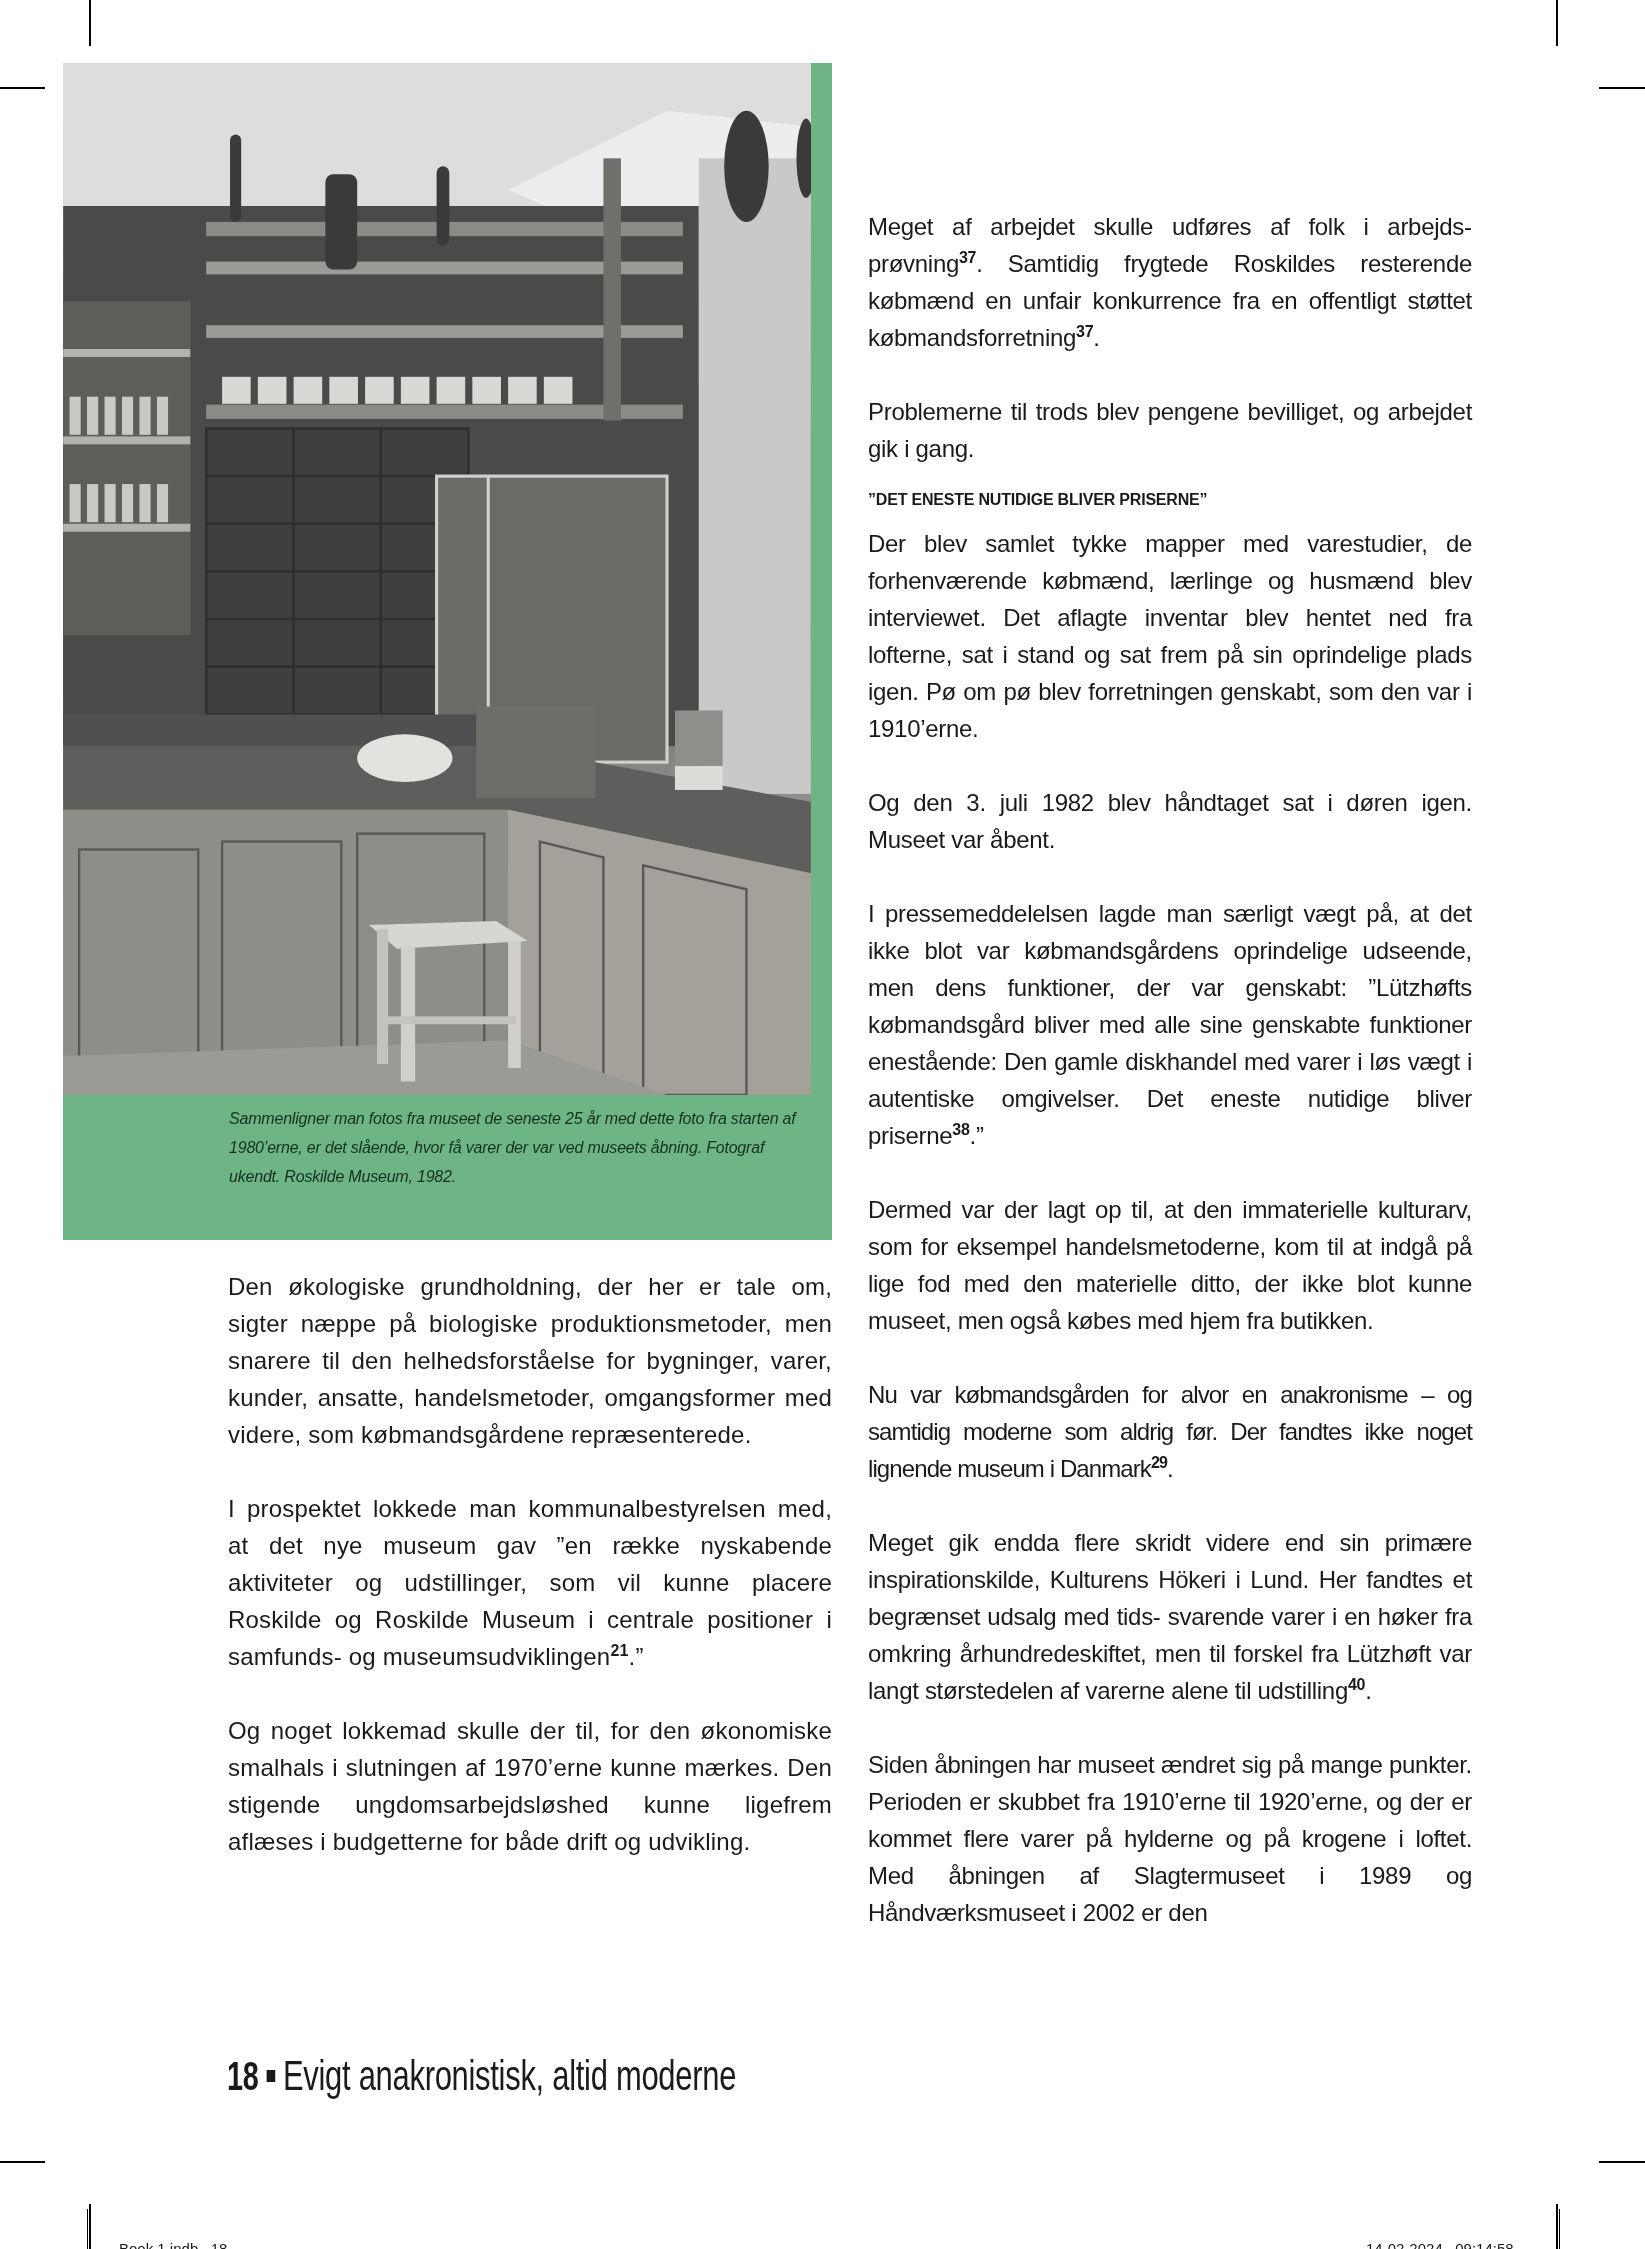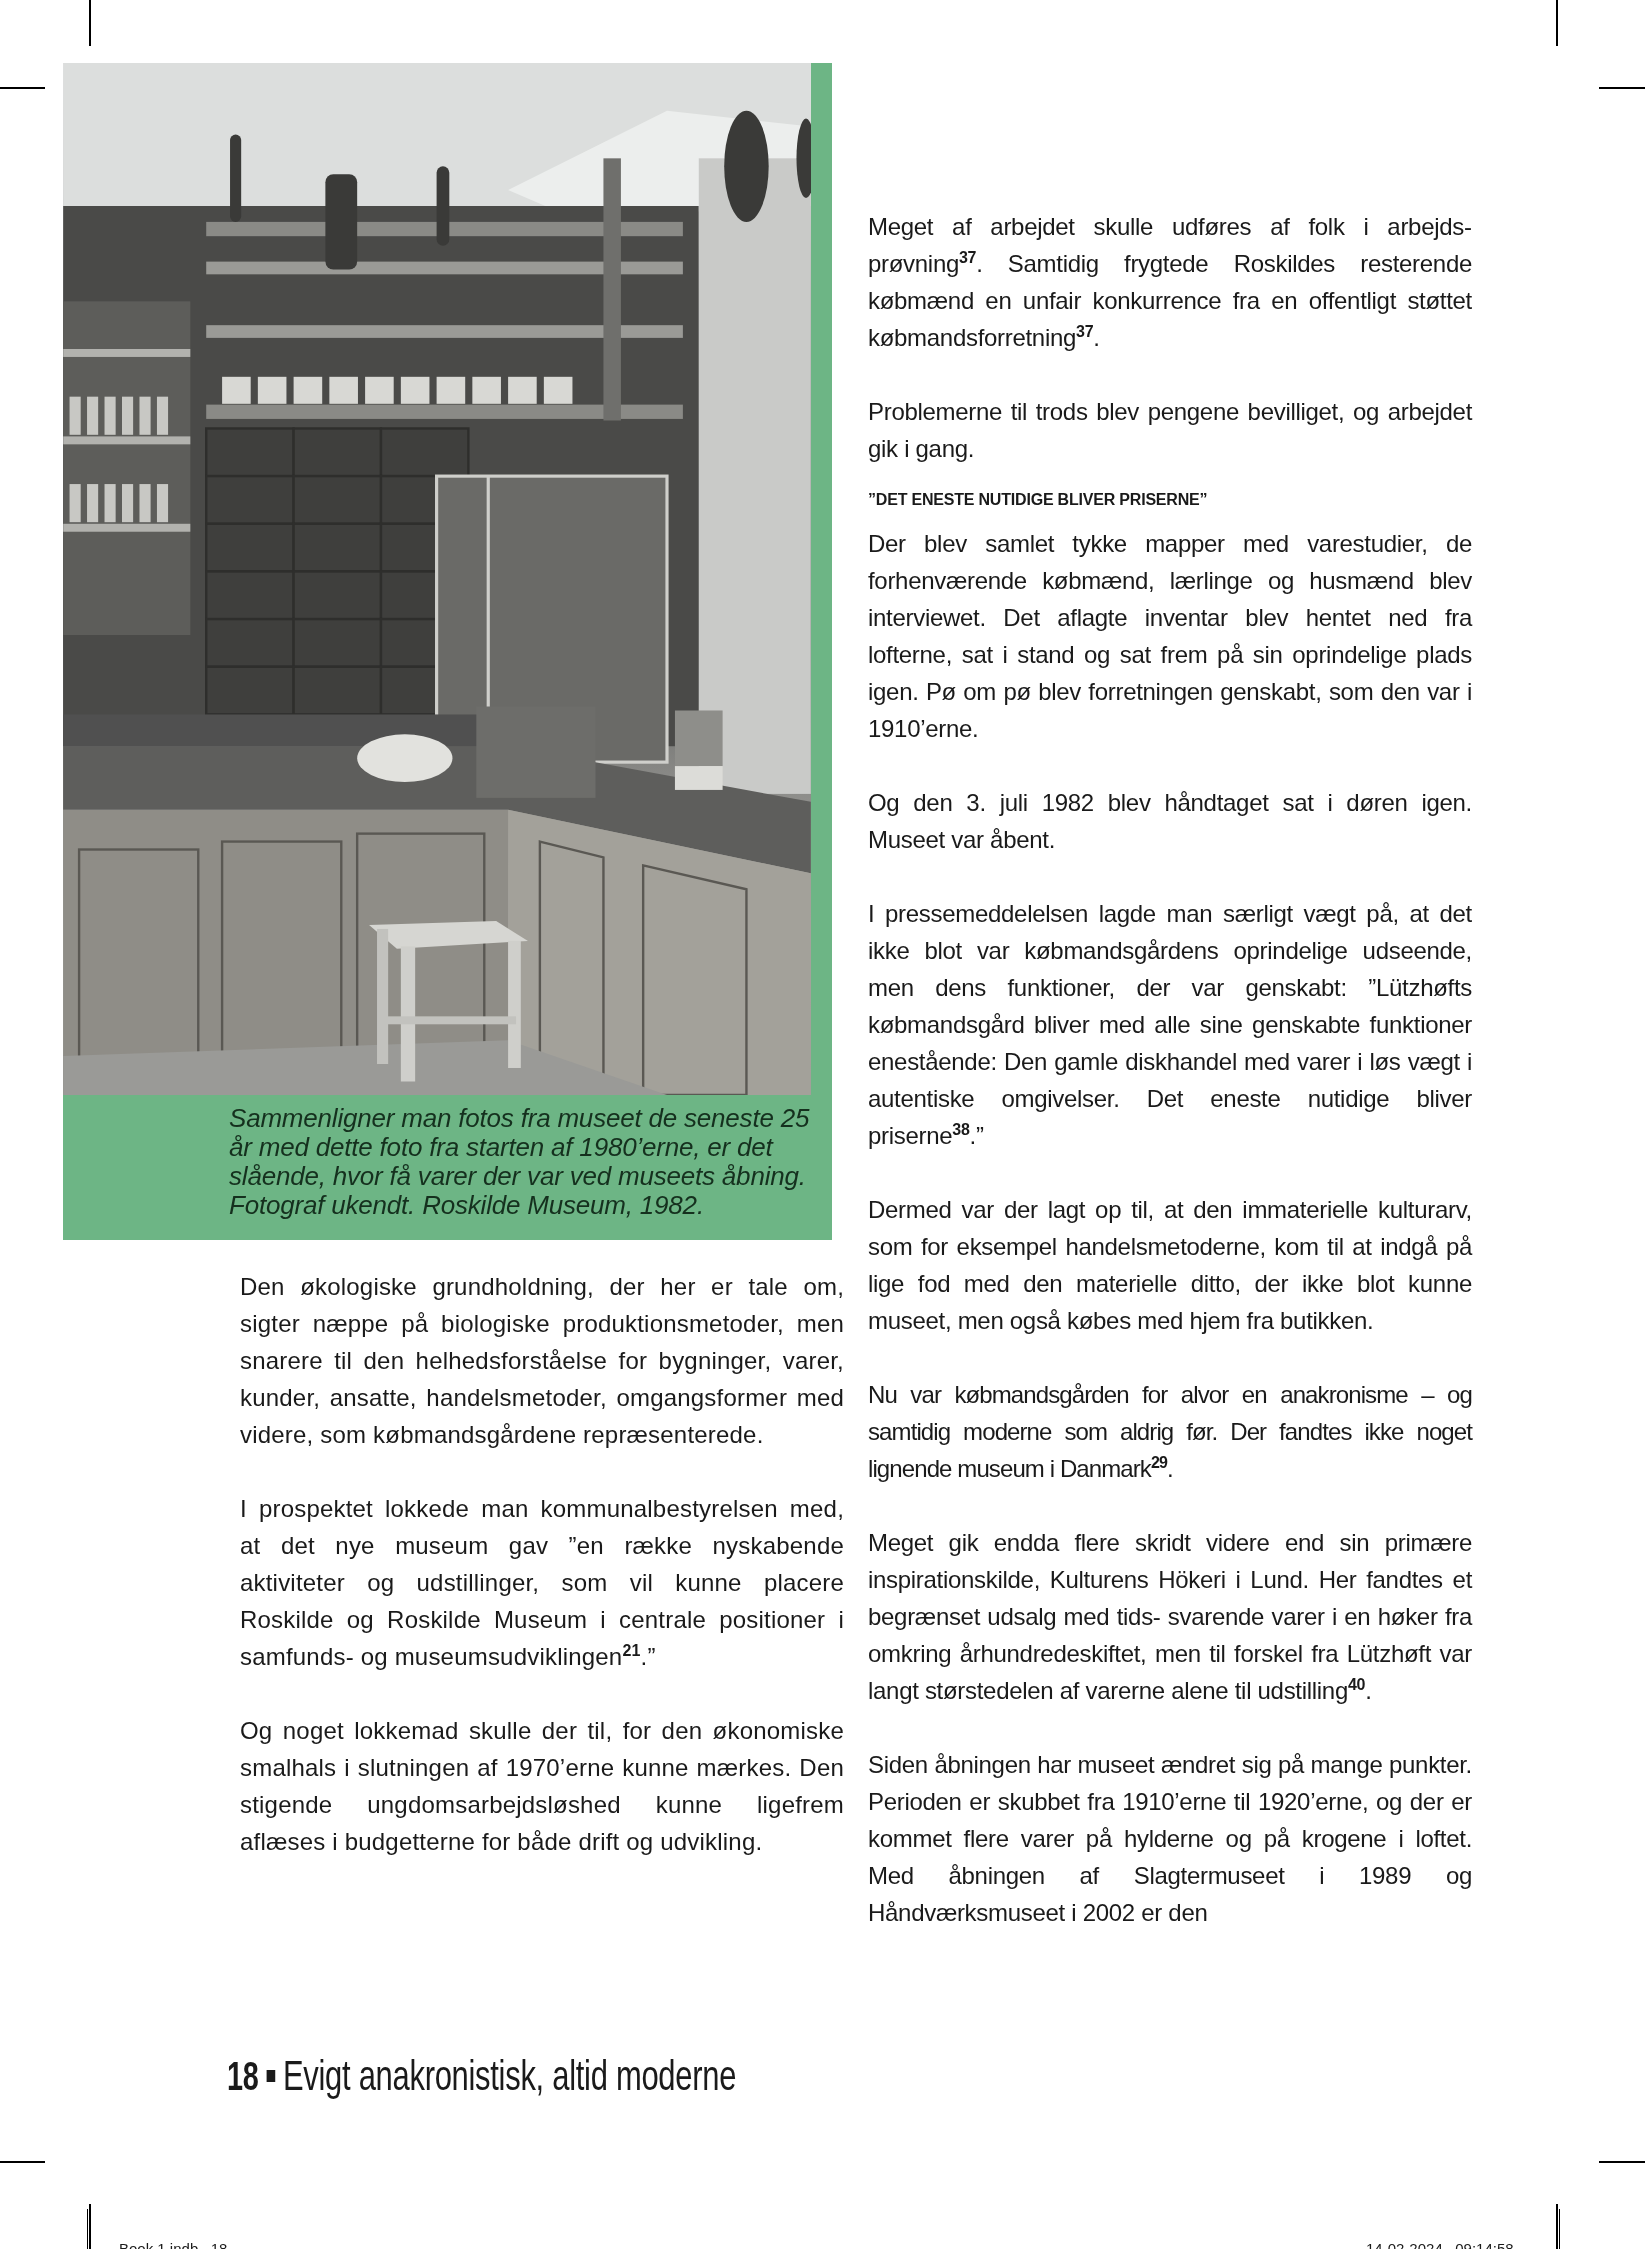--- a/index.html
+++ b/index.html
@@ -4,26 +4,26 @@
 <style>
   html, body { margin:0; padding:0; background:#ffffff; }
   body { width:1645px; height:2250px; position:relative; overflow:hidden;
          font-family:"Liberation Sans", sans-serif; color:#1a1a1a; }
   .crop { position:absolute; background:#000; }
   .green-panel { position:absolute; left:63px; top:63px; width:769px; height:1177px; background:#6db585; }
   .photo { position:absolute; left:63px; top:63px; width:748px; height:1032px; overflow:hidden;
            background:linear-gradient(180deg,#e4e6e5 0%,#cfd1d0 12%,#9a9b99 22%,#6f706e 40%,#5b5c5a 55%,#8c8c89 70%,#a7a7a3 85%,#9d9d99 100%); }
   .photo svg { display:block; }
   .caption { position:absolute; left:229px; top:1104px; width:588px;
-             font-style:italic; font-size:26px; line-height:29px; color:#15301e; letter-spacing:-0.2px; }
+             font-style:italic; font-size:16px; line-height:29px; color:#15301e; letter-spacing:-0.2px; }
   .col { position:absolute; font-size:24px; line-height:37px; text-align:justify; letter-spacing:-0.3px; }
   .col p { margin:0 0 37px 0; }
   .col sup { font-size:16px; line-height:0; vertical-align:super;font-weight:bold; }
   .right-col { left:868px; top:208px; width:604px; }
-  .left-col { left:240px; top:1268px; width:604px; letter-spacing:0.2px; }
+  .left-col { left:228px; top:1268px; width:604px; letter-spacing:0.2px; }
   .col h3 { margin:0 0 6.4px 0; font-size:16px; line-height:37px; font-weight:bold; letter-spacing:-0.2px; }
   .folio { position:absolute; left:227px; top:2051px; font-family:"Liberation Sans", sans-serif;
            font-size:40px; font-weight:bold; transform:scaleX(0.72); transform-origin:left center; white-space:nowrap; letter-spacing:-0.4px; }
   .folio .num { font-weight:bold; }
   .folio .sep { display:inline-block; width:12px; height:12px; background:#1a1a1a; margin:0 11px 6.4px 11px; vertical-align:middle; }
   .folio .title { font-weight:normal; font-size:43px; }
   .slug { position:absolute; top:2240px; font-size:15px; color:#1a1a1a; white-space:pre; }
 </style>
 </head>
 <body>

